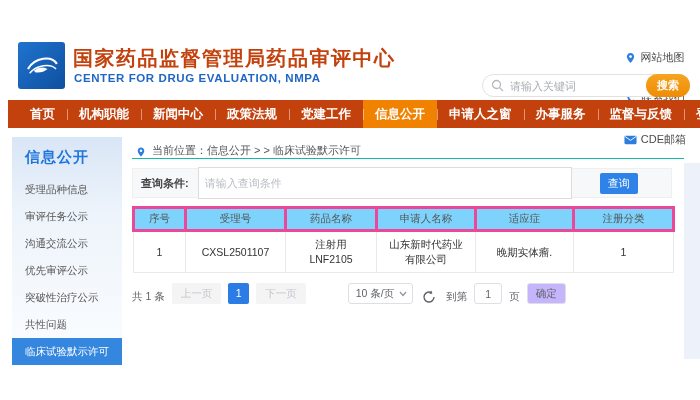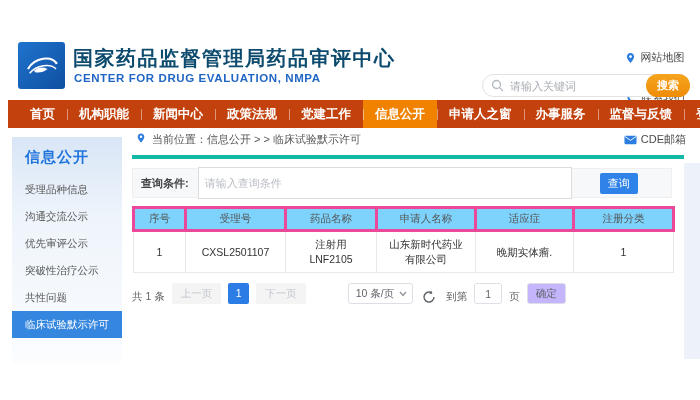--- a/index.html
+++ b/index.html
@@ -5,21 +5,21 @@
   * { margin:0; padding:0; box-sizing:border-box; }
   html,body { background:#ffffff; }
   body { font-family:"Liberation Sans","DejaVu Sans",sans-serif; }
   .page { position:relative; width:700px; height:400px; background:#fff; overflow:hidden; }
 
   
   .logo { position:absolute; left:18px; top:42px; width:47px; height:47px;
           background:linear-gradient(135deg,#1f74cf 0%,#0f4f9f 100%); border-radius:3px;
           display:flex; align-items:center; justify-content:center; }
   .brand-title { position:absolute; left:73px; top:45px; font-size:20px; font-weight:bold;
-                 color:#0c4a6e; letter-spacing:1.5px; white-space:nowrap;text-align:center; }
+                 color:#c2410c; letter-spacing:1.5px; white-space:nowrap;text-align:center; }
   .brand-sub { position:absolute; left:74px; top:72px; font-size:11.5px; font-weight:bold;
                color:#2066c5; letter-spacing:0.6px; white-space:nowrap; }
 
   .quick-links { position:absolute; top:50px; right:14px; display:flex; gap:26px; align-items:center;flex-direction:column; }
   .quick-link { display:flex; align-items:center; gap:4px; font-size:11px; color:#4a4a4a; cursor:pointer; }
 
   .search-wrap { position:absolute; left:482px; top:74px; width:208px; height:23px; }
   .search-input { width:100%; height:23px; border:1px solid #e2e2e2; border-radius:12px;
                   padding:0 48px 0 27px; font-size:11px; color:#666; outline:none;
                   font-family:"Liberation Sans","DejaVu Sans",sans-serif; }
@@ -45,22 +45,22 @@
   .side-title { padding:11px 0 9px 13px; font-size:15px; font-weight:bold; color:#2176dd; letter-spacing:1px; }
   .side-item { height:27px; line-height:27px; padding-left:13px; font-size:10.5px; color:#555;
                cursor:pointer; white-space:nowrap; }
   .side-item.active { background:#3486de; color:#fff; }
 
   
   .right-strip { position:absolute; left:684px; top:163px; width:16px; height:196px; background:#edf2fa; }
 
   
   .main { position:absolute; left:132px; top:132px; width:552px; }
-  .crumb { height:27px; display:flex; align-items:flex-start; gap:6px; padding-left:4px;
-           font-size:11px; color:#555; border-bottom:4px solid #14b8a6; }
+  .crumb { height:27px; display:flex; align-items:flex-end; gap:6px; padding-left:4px;
+           font-size:11px; color:#555; border-bottom:1px solid #14b8a6; }
   .query { margin-top:9px; margin-right:12px; height:30px; background:#f7f8fa; border:1px solid #efefef;
            display:flex; align-items:center; padding-left:8px; }
   .query-label { font-size:11px; font-weight:bold; color:#444; white-space:nowrap; }
   .query-input { margin-left:9px; width:374px; height:32px; border:1px solid #dcdcdc; background:#fff;
                  font-size:11px; color:#666; padding:0 6px; outline:none;
                  font-family:"Liberation Sans","DejaVu Sans",sans-serif; }
   .query-input::placeholder { color:#b9bdc4; }
   .query-btn { margin-left:28px; width:38px; height:21px; border:none; border-radius:2px;
                background:#2e82e8; color:#fff; font-size:11px; cursor:pointer;
                font-family:"Liberation Sans","DejaVu Sans",sans-serif; }
@@ -143,20 +143,21 @@
     <div class="nav-item active">信息公开</div>
     <div class="nav-item">申请人之窗</div>
     <div class="nav-item">办事服务</div>
     <div class="nav-item">监督与反馈</div>
     <div class="nav-item">登记备案平台</div>
   </div>
 
   <div class="side">
     <div class="side-title">信息公开</div>
     <div class="side-item">受理品种信息</div>
+    <div class="side-item">审评任务公示</div>
     <div class="side-item">沟通交流公示</div>
     <div class="side-item">优先审评公示</div>
     <div class="side-item">突破性治疗公示</div>
     <div class="side-item">共性问题</div>
     <div class="side-item active">临床试验默示许可</div>
   </div>
 
   <div class="right-strip"></div>
 
   <div class="main">

